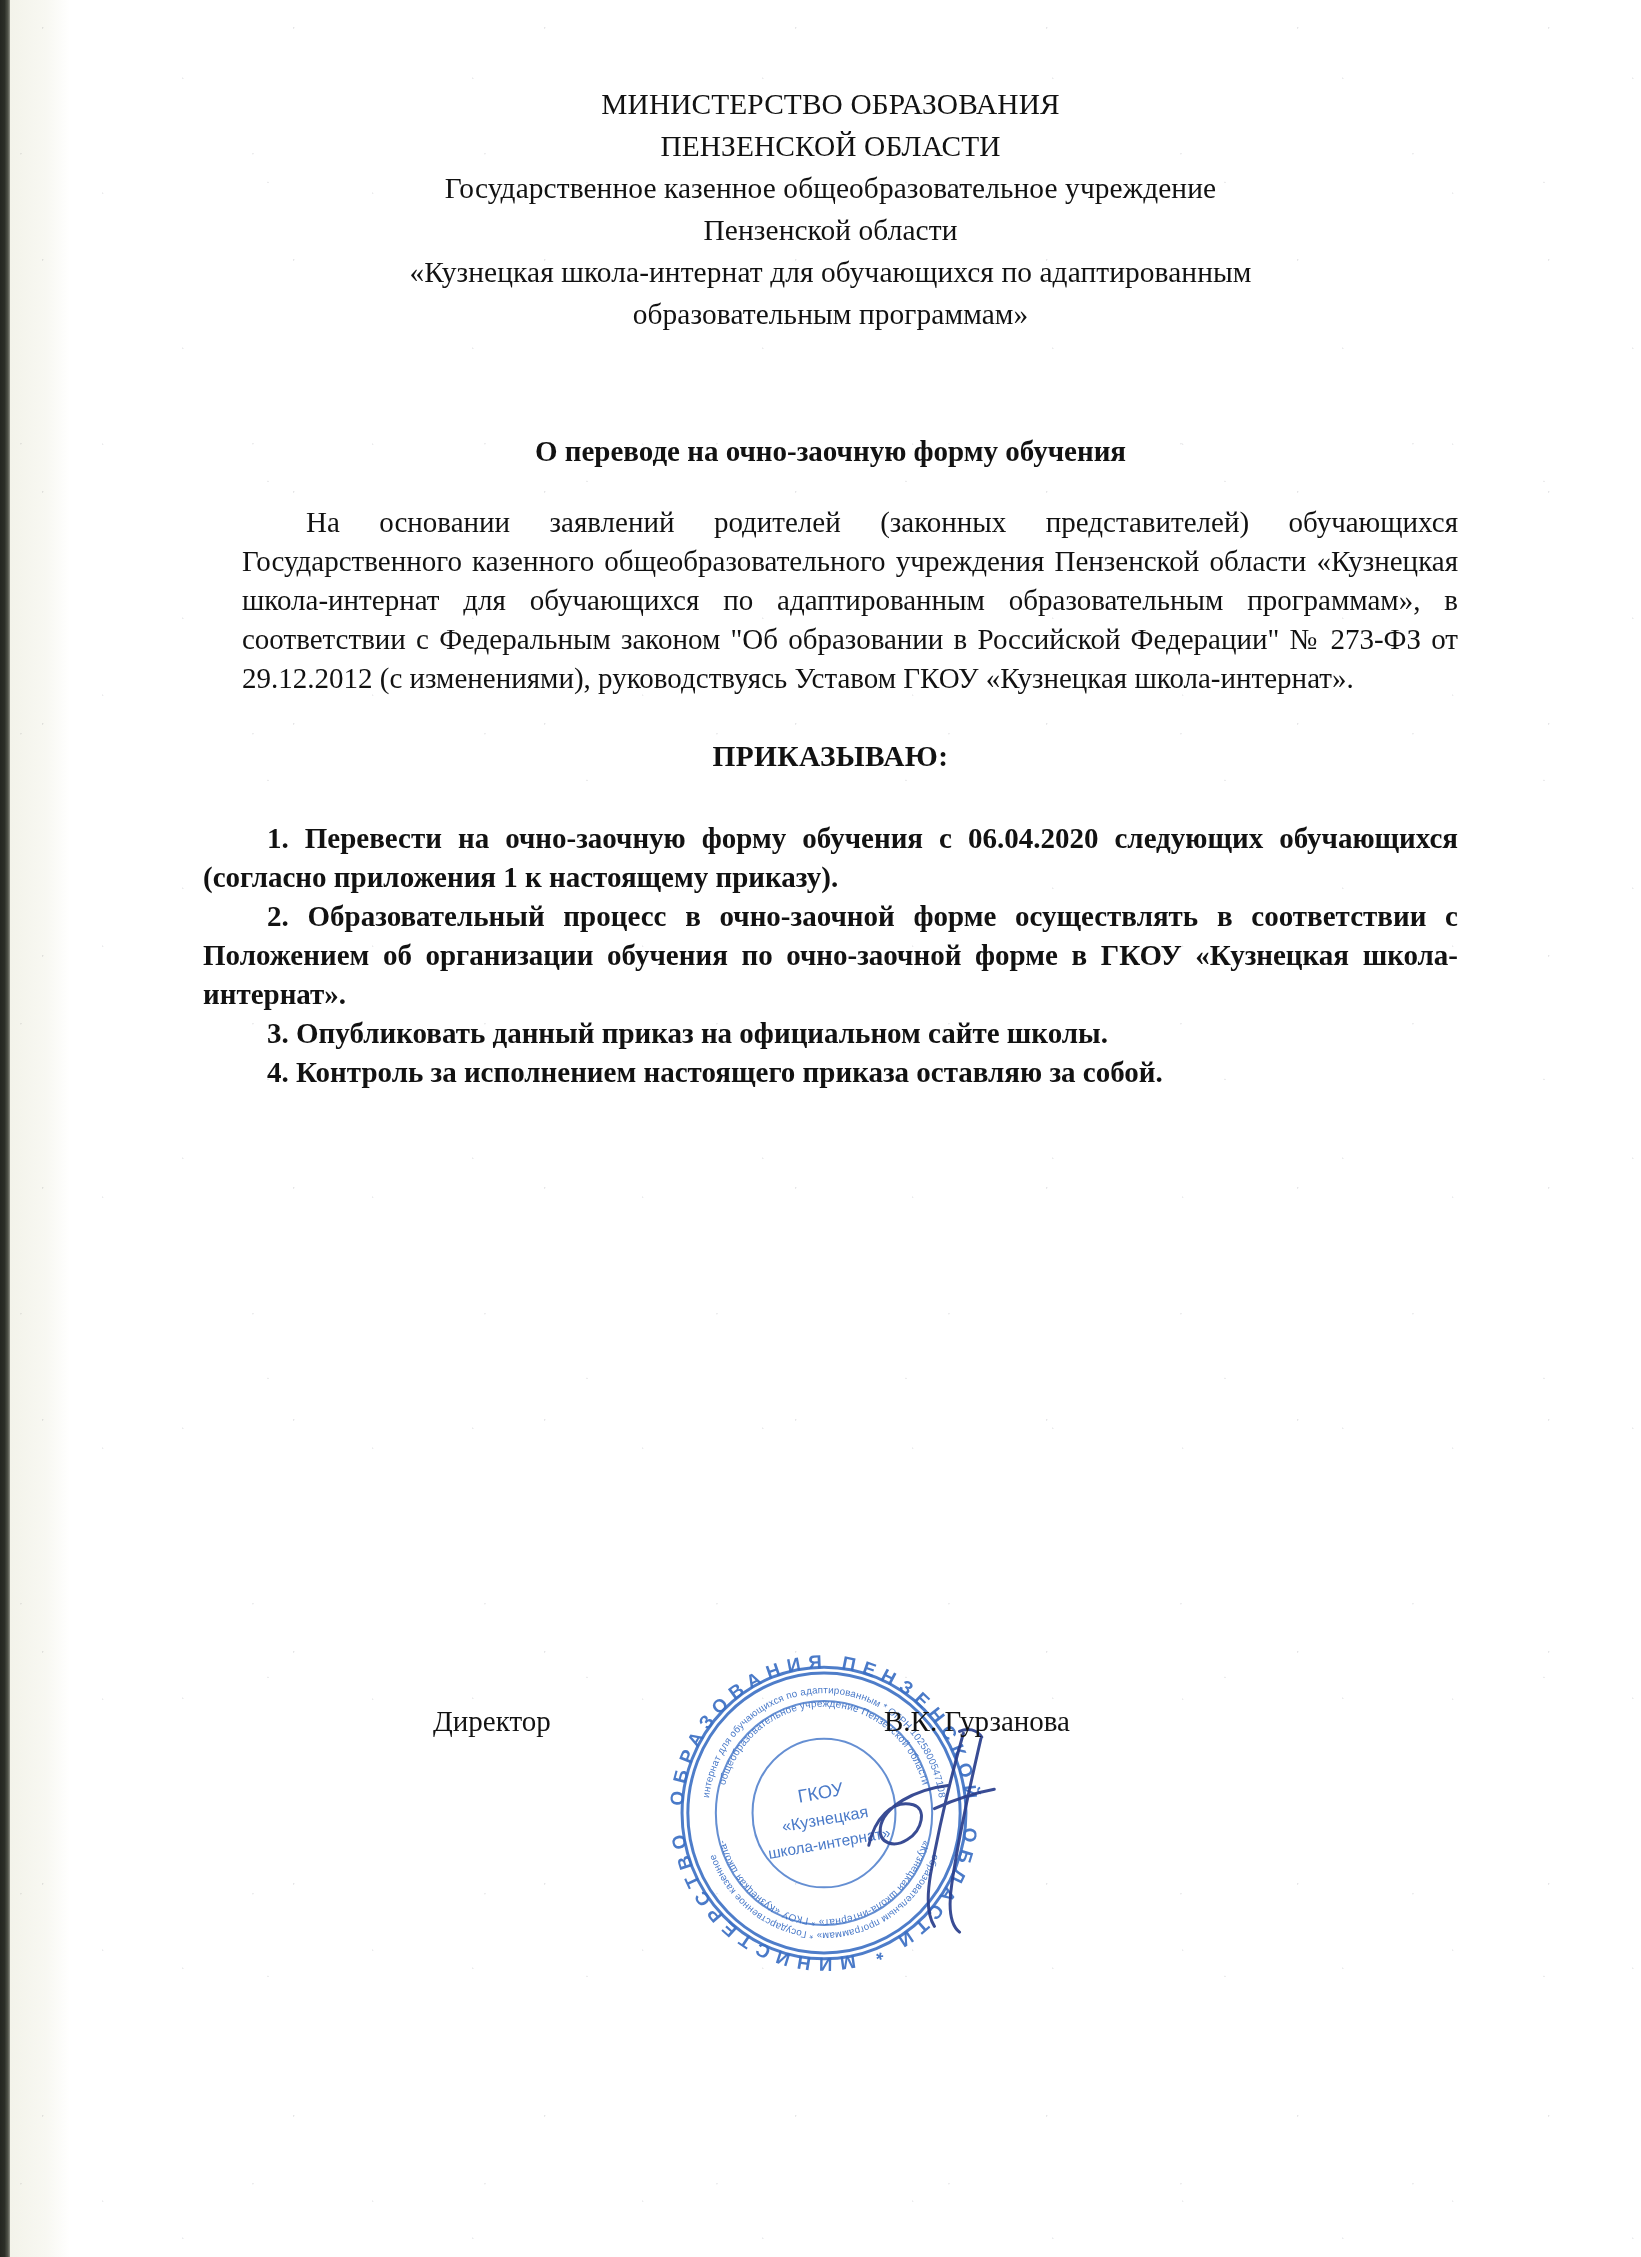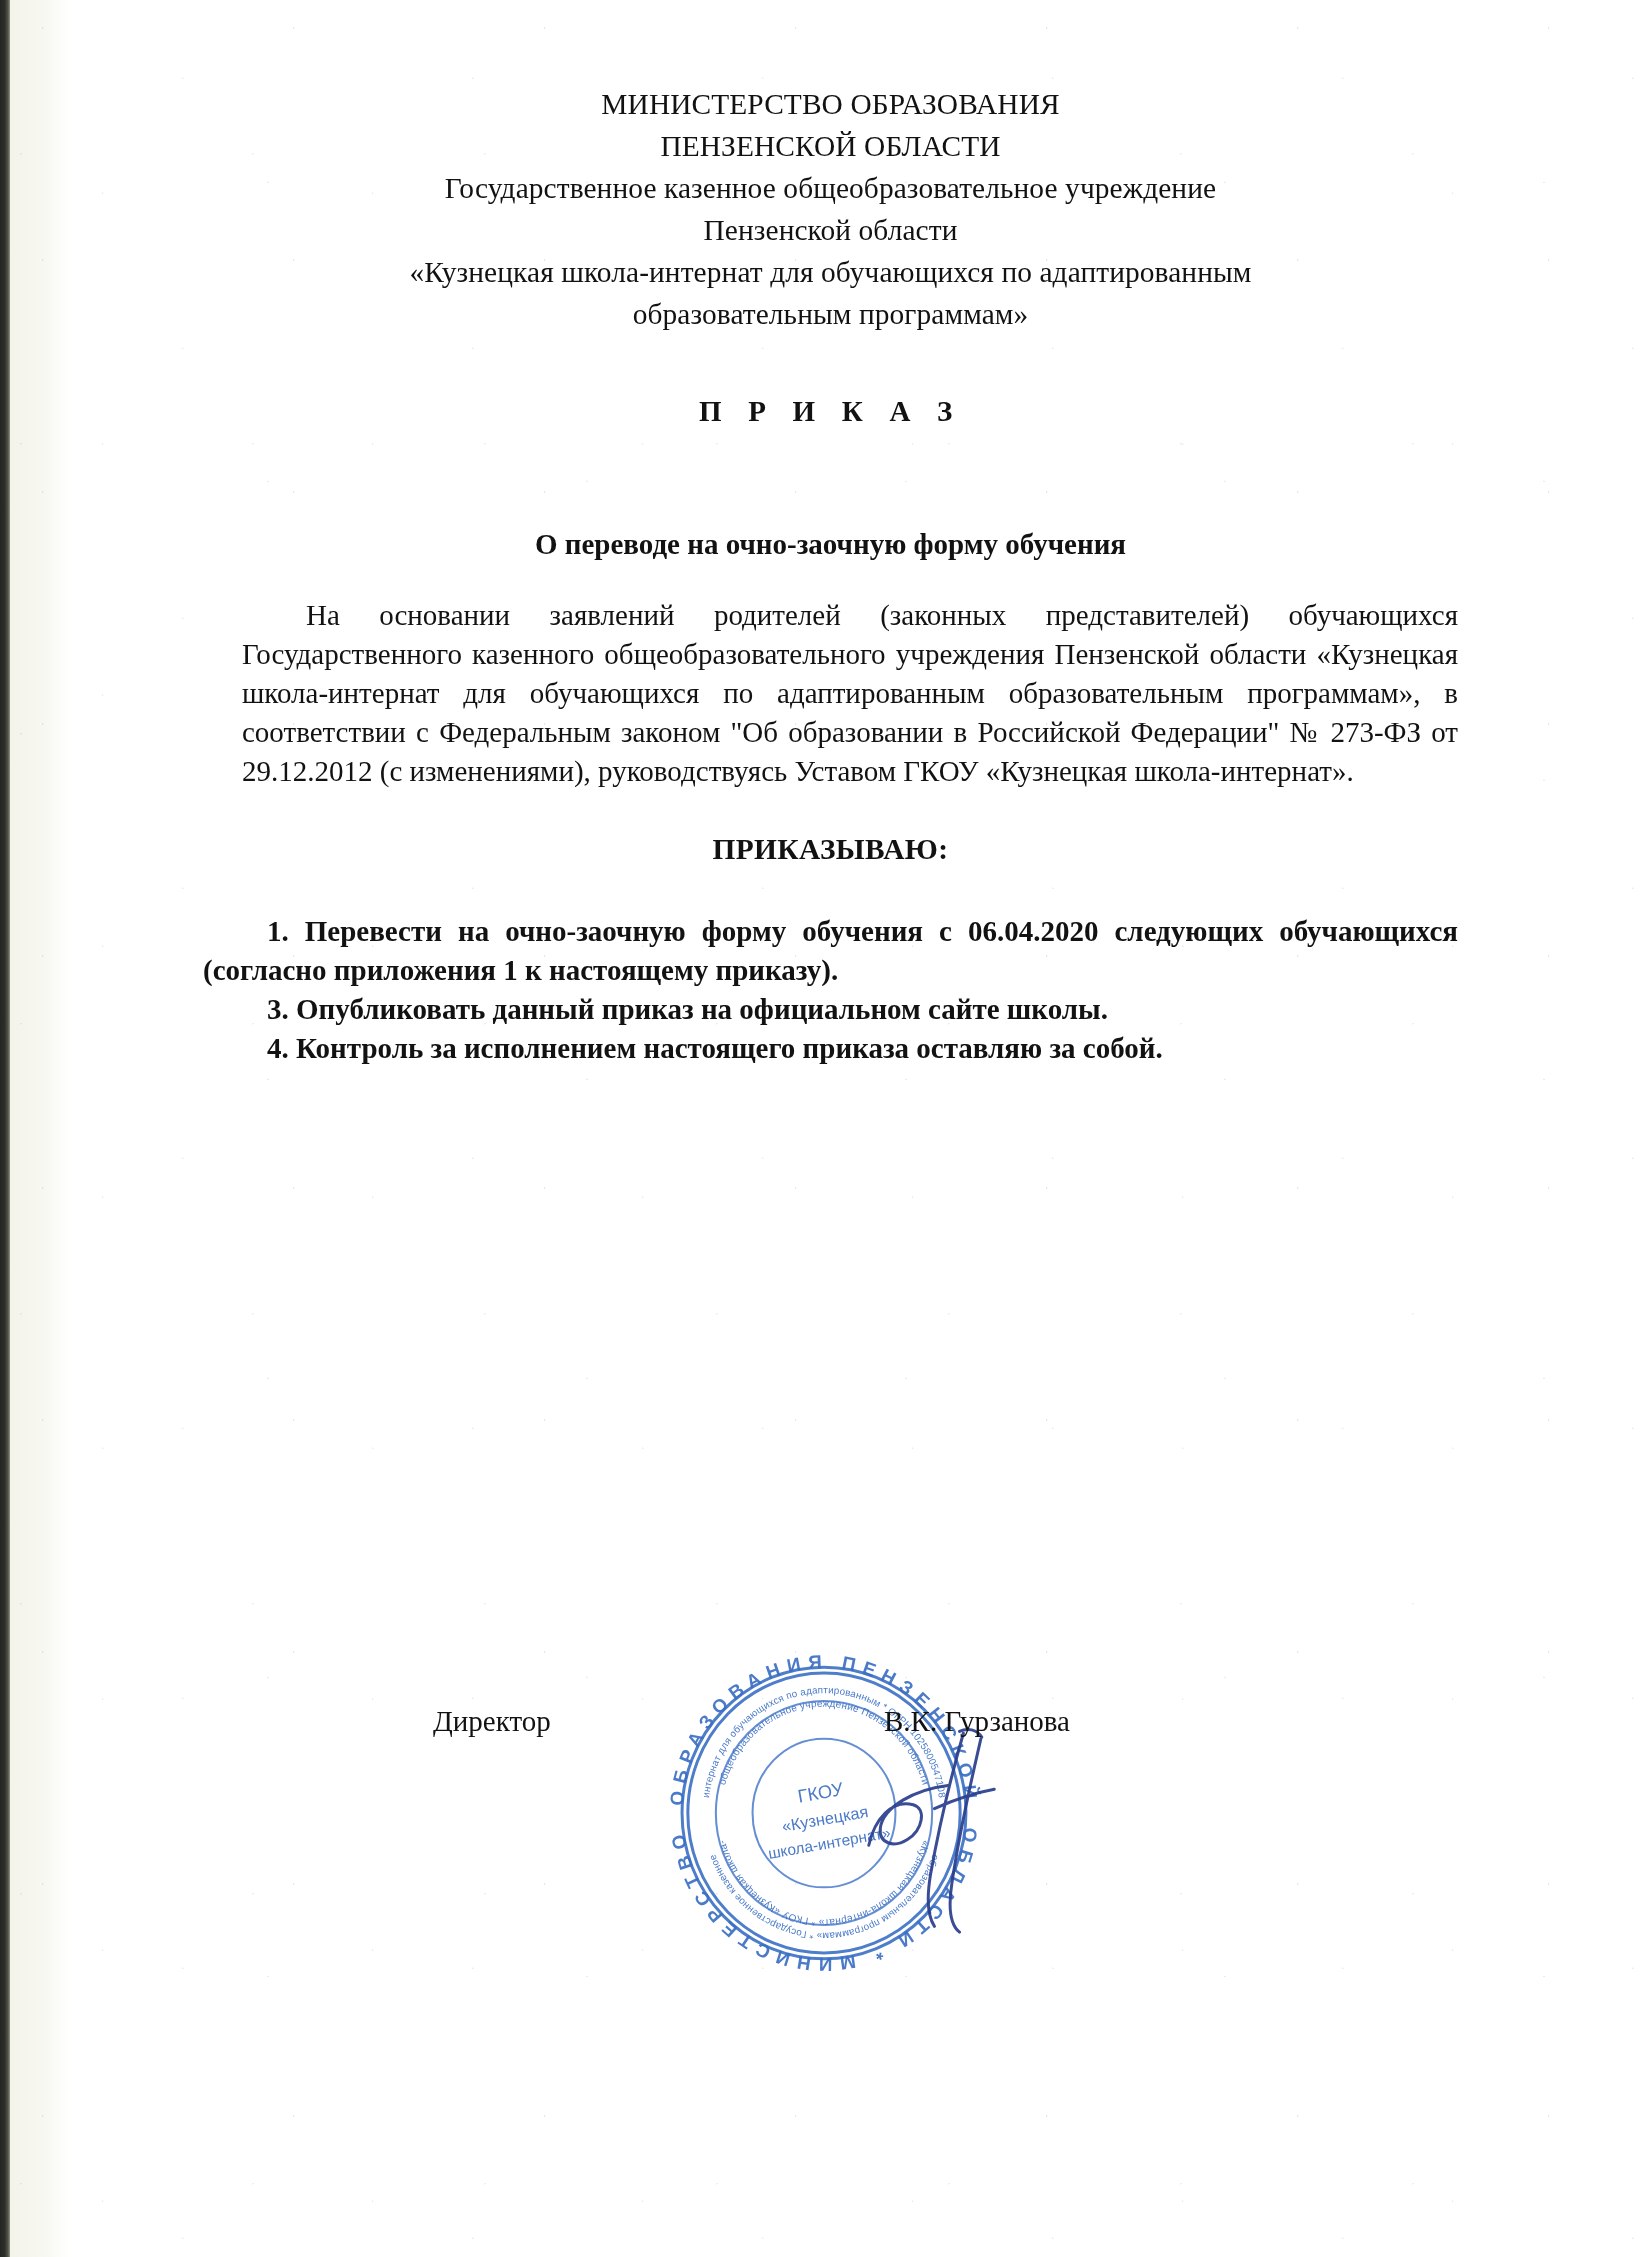--- a/index.html
+++ b/index.html
@@ -180,31 +180,31 @@
 
     <div>
       <div class="hdr-line hdr-caps">МИНИСТЕРСТВО ОБРАЗОВАНИЯ</div>
       <div class="hdr-line hdr-caps">ПЕНЗЕНСКОЙ ОБЛАСТИ</div>
       <div class="hdr-line">Государственное  казенное общеобразовательное учреждение</div>
       <div class="hdr-line">Пензенской области</div>
       <div class="hdr-line">«Кузнецкая школа-интернат для обучающихся по адаптированным</div>
       <div class="hdr-line">образовательным  программам»</div>
     </div>
 
-    <div id="order-word">П Р И К А З</div>
 
 
     <div id="subject">О переводе на очно-заочную форму обучения</div>
 
     <div class="body-par">На основании заявлений родителей (законных представителей) обучающихся Государственного казенного общеобразовательного учреждения Пензенской области «Кузнецкая школа-интернат для обучающихся по адаптированным образовательным программам», в соответствии с Федеральным законом "Об образовании в Российской Федерации" № 273-ФЗ от 29.12.2012 (с изменениями), руководствуясь Уставом ГКОУ «Кузнецкая школа-интернат».</div>
 
     <div id="decree-word">ПРИКАЗЫВАЮ:</div>
 
     <div id="order-items">
       <div class="order-item">1. Перевести на очно-заочную форму обучения с 06.04.2020 следующих обучающихся (согласно приложения 1 к настоящему приказу).</div>
+      <div class="order-item">2. Образовательный процесс в очно-заочной форме осуществлять в соответствии с Положением об организации обучения по  очно-заочной форме в ГКОУ «Кузнецкая школа-интернат».</div>
       <div class="order-item tight">3. Опубликовать данный приказ на официальном сайте школы.</div>
       <div class="order-item tight">4. Контроль за исполнением настоящего приказа оставляю за собой.</div>
     </div>
 
   </div>
 
   <div id="stamp">
     <svg viewBox="0 0 350 356" xmlns="http://www.w3.org/2000/svg">
       <defs>
         <path id="ringOuterTop" d="M 29,178 A 146,150 0 0 1 321,178"></path>

